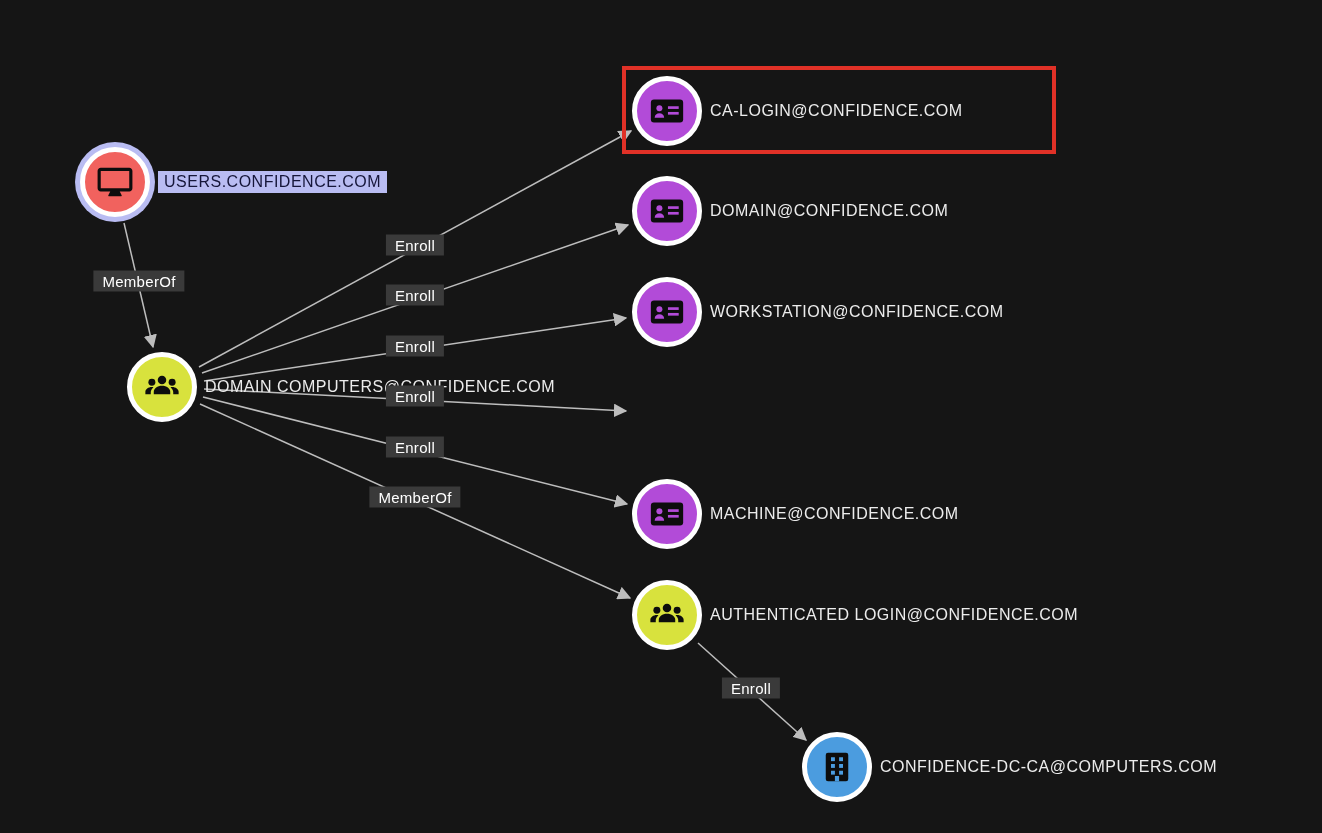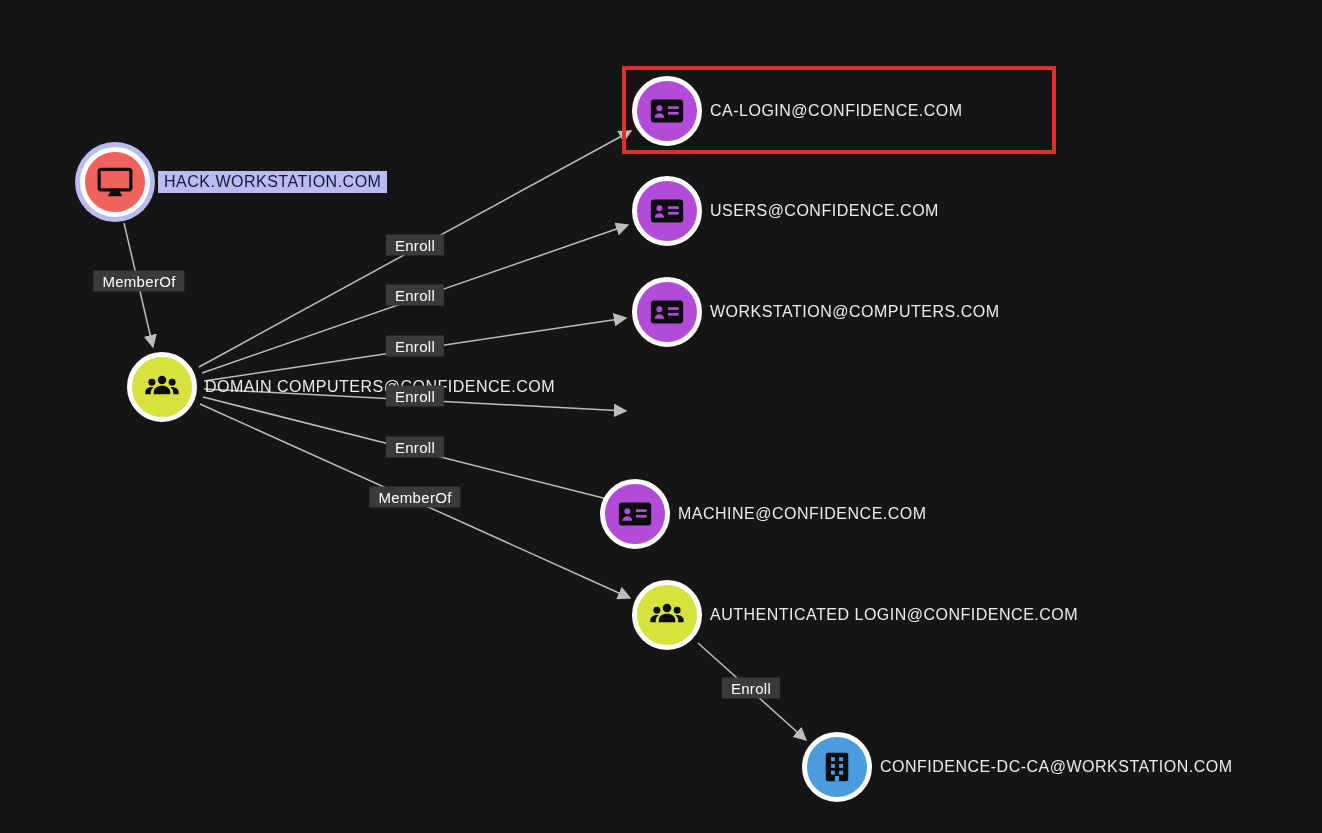--- a/index.html
+++ b/index.html
@@ -80,21 +80,21 @@
   <div class="selection-rect" style="left:622px; top:66px; width:434px; height:88px;"></div>
 
   <div class="node computer highlighted" style="left:80px; top:147px;">
     <div class="circle">
       <span class="icon">
         <svg viewBox="0 0 24 24" width="38" height="38" style="fill:var(--icon,#0d0d0d)">
           <path d="M21 3H3c-1.1 0-2 .9-2 2v11c0 1.1.9 2 2 2h6l-1.2 2.4c-.2.4.1.6.5.6h7.4c.4 0 .7-.2.5-.6L15 18h6c1.1 0 2-.9 2-2V5c0-1.1-.9-2-2-2zm0 13H3V5h18v11z"></path>
         </svg>
       </span>
     </div>
-    <div class="node-label highlight">HACK.WORKSTATION.COM</div>
+    <div class="node-label highlight">USERS.CONFIDENCE.COM</div>
   </div>
 
   <div class="node group" style="left:127px; top:352px;">
     <div class="circle">
       <span class="icon">
         <svg viewBox="0 0 24 24" width="38" height="38" style="fill:var(--icon,#0d0d0d)">
           <circle cx="5.6" cy="9" r="2.2"></circle>
           <path d="M5.6 12c-2.3 0-4.1 1.4-4.1 3v1.6h3.4v-1.2c0-1.2.6-2.3 1.7-3.1-.3-.2-.6-.3-1-.3z"></path>
           <circle cx="18.4" cy="9" r="2.2"></circle>
           <path d="M18.4 12c2.3 0 4.1 1.4 4.1 3v1.6h-3.4v-1.2c0-1.2-.6-2.3-1.7-3.1.3-.2.6-.3 1-.3z"></path>
@@ -126,40 +126,40 @@
       <span class="icon">
         <svg viewBox="0 0 24 24" width="38" height="38">
           <rect x="1.8" y="4.8" width="20.4" height="14.4" rx="2" style="fill:var(--icon,#0d0d0d)"></rect>
           <circle cx="7.2" cy="10.3" r="1.9" style="fill:var(--cert-template,#b24bd8)"></circle>
           <path d="M4.2 16.2c0-1.7 1.35-2.8 3-2.8s3 1.1 3 2.8z" style="fill:var(--cert-template,#b24bd8)"></path>
           <rect x="12.6" y="9" width="6.8" height="1.7" style="fill:var(--cert-template,#b24bd8)"></rect>
           <rect x="12.6" y="12.6" width="6.8" height="1.7" style="fill:var(--cert-template,#b24bd8)"></rect>
         </svg>
       </span>
     </div>
-    <div class="node-label">USERS@CONFIDENCE.COM</div>
+    <div class="node-label">DOMAIN@CONFIDENCE.COM</div>
   </div>
 
   <div class="node cert-template" style="left:632px; top:277px;">
     <div class="circle">
       <span class="icon">
         <svg viewBox="0 0 24 24" width="38" height="38">
           <rect x="1.8" y="4.8" width="20.4" height="14.4" rx="2" style="fill:var(--icon,#0d0d0d)"></rect>
           <circle cx="7.2" cy="10.3" r="1.9" style="fill:var(--cert-template,#b24bd8)"></circle>
           <path d="M4.2 16.2c0-1.7 1.35-2.8 3-2.8s3 1.1 3 2.8z" style="fill:var(--cert-template,#b24bd8)"></path>
           <rect x="12.6" y="9" width="6.8" height="1.7" style="fill:var(--cert-template,#b24bd8)"></rect>
           <rect x="12.6" y="12.6" width="6.8" height="1.7" style="fill:var(--cert-template,#b24bd8)"></rect>
         </svg>
       </span>
     </div>
-    <div class="node-label">WORKSTATION@COMPUTERS.COM</div>
-  </div>
-
-
-  <div class="node cert-template" style="left:600px; top:479px;">
+    <div class="node-label">WORKSTATION@CONFIDENCE.COM</div>
+  </div>
+
+
+  <div class="node cert-template" style="left:632px; top:479px;">
     <div class="circle">
       <span class="icon">
         <svg viewBox="0 0 24 24" width="38" height="38">
           <rect x="1.8" y="4.8" width="20.4" height="14.4" rx="2" style="fill:var(--icon,#0d0d0d)"></rect>
           <circle cx="7.2" cy="10.3" r="1.9" style="fill:var(--cert-template,#b24bd8)"></circle>
           <path d="M4.2 16.2c0-1.7 1.35-2.8 3-2.8s3 1.1 3 2.8z" style="fill:var(--cert-template,#b24bd8)"></path>
           <rect x="12.6" y="9" width="6.8" height="1.7" style="fill:var(--cert-template,#b24bd8)"></rect>
           <rect x="12.6" y="12.6" width="6.8" height="1.7" style="fill:var(--cert-template,#b24bd8)"></rect>
         </svg>
       </span>
@@ -191,21 +191,21 @@
           <rect x="8" y="5.5" width="2.6" height="2.6" style="fill:var(--enterprise-ca,#4b9cdf)"></rect>
           <rect x="13.4" y="5.5" width="2.6" height="2.6" style="fill:var(--enterprise-ca,#4b9cdf)"></rect>
           <rect x="8" y="10" width="2.6" height="2.6" style="fill:var(--enterprise-ca,#4b9cdf)"></rect>
           <rect x="13.4" y="10" width="2.6" height="2.6" style="fill:var(--enterprise-ca,#4b9cdf)"></rect>
           <rect x="8" y="14.5" width="2.6" height="2.6" style="fill:var(--enterprise-ca,#4b9cdf)"></rect>
           <rect x="13.4" y="14.5" width="2.6" height="2.6" style="fill:var(--enterprise-ca,#4b9cdf)"></rect>
           <rect x="10.6" y="18" width="2.8" height="3.5" style="fill:var(--enterprise-ca,#4b9cdf)"></rect>
         </svg>
       </span>
     </div>
-    <div class="node-label">CONFIDENCE-DC-CA@WORKSTATION.COM</div>
+    <div class="node-label">CONFIDENCE-DC-CA@COMPUTERS.COM</div>
   </div>
 
   <div class="edge-label" style="left:139px; top:281px;">MemberOf</div>
   <div class="edge-label" style="left:415px; top:245px;">Enroll</div>
   <div class="edge-label" style="left:415px; top:295px;">Enroll</div>
   <div class="edge-label" style="left:415px; top:346px;">Enroll</div>
   <div class="edge-label" style="left:415px; top:396px;">Enroll</div>
   <div class="edge-label" style="left:415px; top:447px;">Enroll</div>
   <div class="edge-label" style="left:415px; top:497px;">MemberOf</div>
   <div class="edge-label" style="left:751px; top:688px;">Enroll</div>

